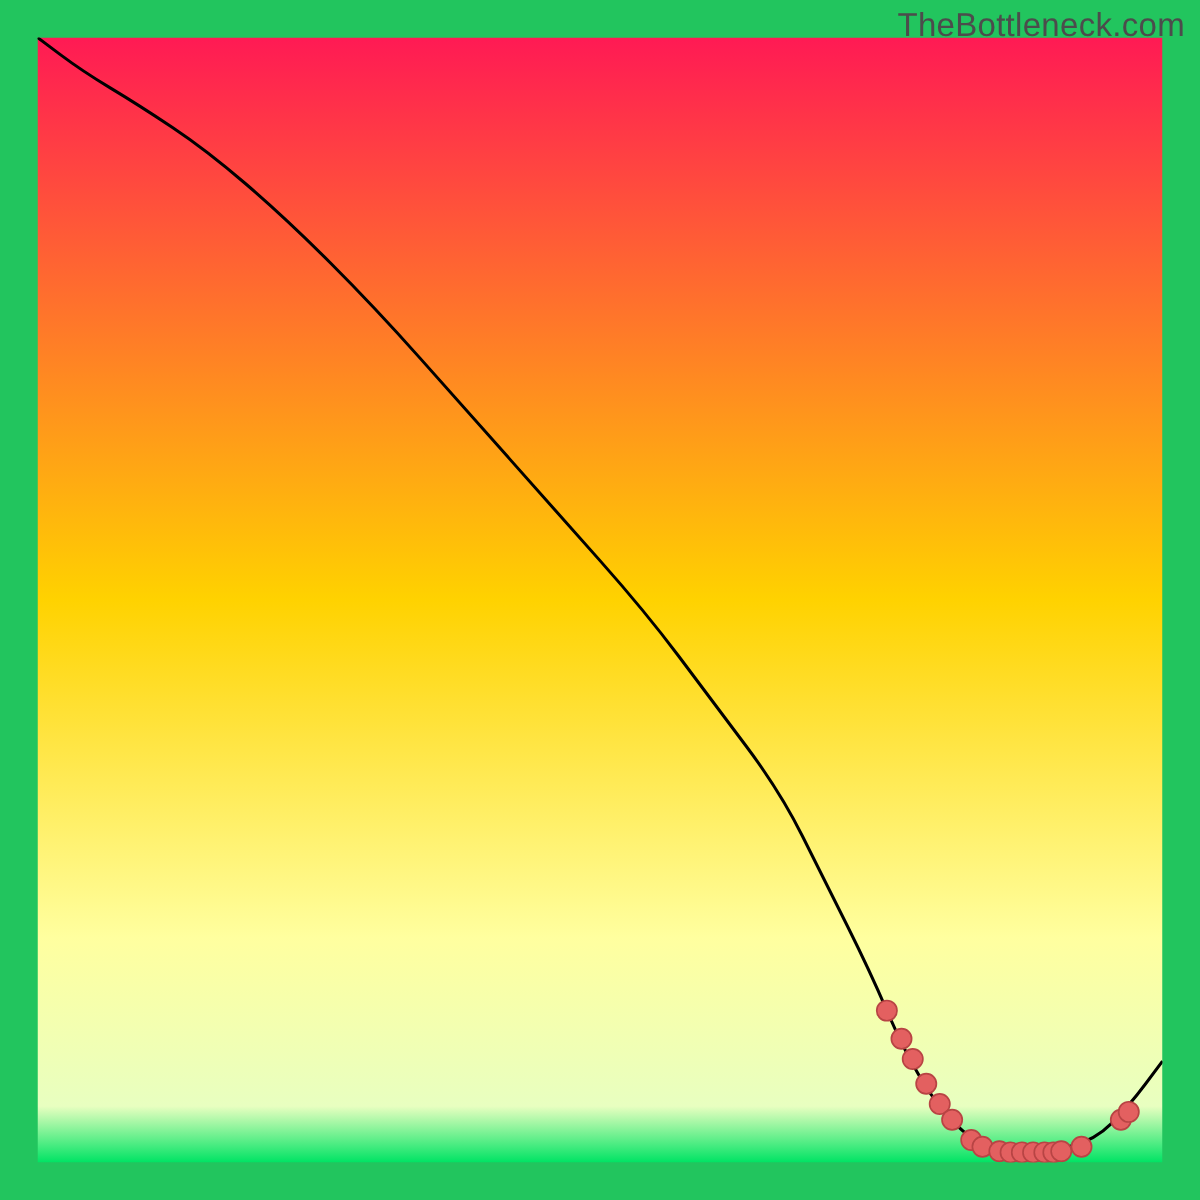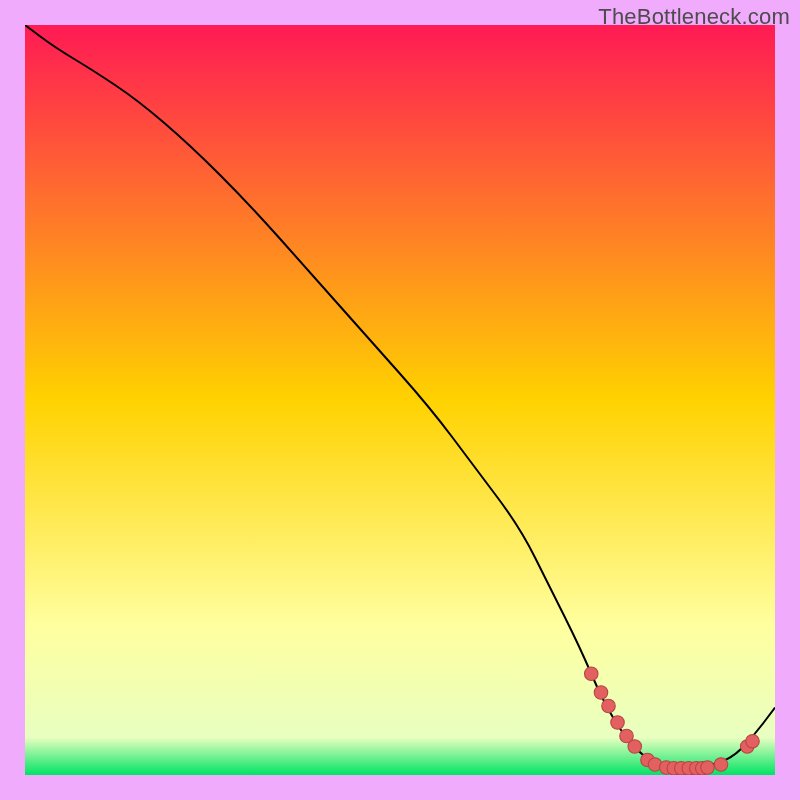--- a/index.html
+++ b/index.html
@@ -8,21 +8,21 @@
     width: 800px;
     height: 800px;
     background: #000;
     overflow: hidden;
     font-family: Arial, Helvetica, sans-serif;
   }
   .frame {
     position: relative;
     width: 800px;
     height: 800px;
-    background: #f0abfc;
+    background: #22c55e;
   }
   .watermark {
     position: absolute;
     top: 4px;
     right: 10px;
     color: #4c4c4c;
     font-size: 22px;
     font-weight: 500;
     letter-spacing: 0.2px;
     z-index: 5;

